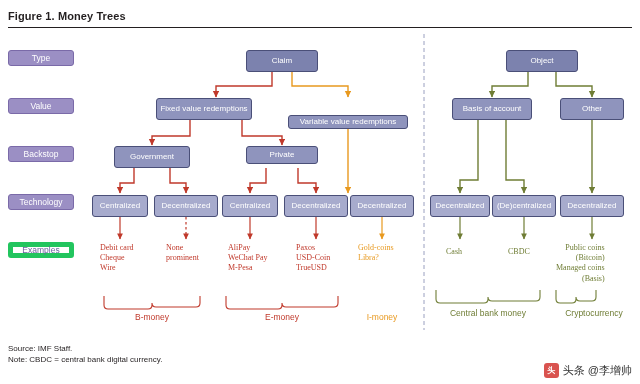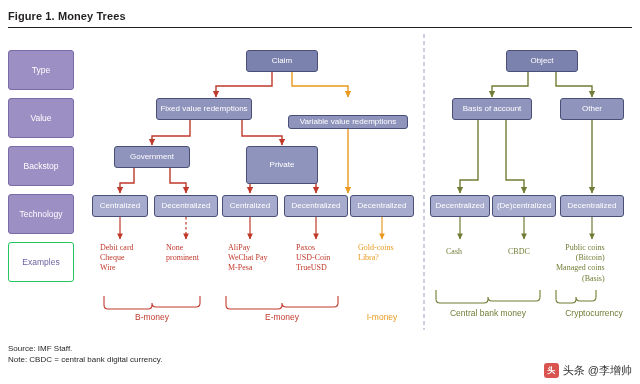--- a/index.html
+++ b/index.html
@@ -17,31 +17,31 @@
     font-size:11px;font-weight:bold;color:#231f20;
     letter-spacing:0.1px;
   }
   .rule{
     position:absolute;left:8px;top:27px;width:624px;height:1px;background:#231f20;
   }
 
   
   .rowlabel{
     position:absolute;
-    width:66px;height:40px;
+    width:66px;height:16px;
     border:1px solid #7a6aa8;
     border-radius:3px;
     font-size:8.5px;
     display:flex;align-items:center;justify-content:center;
     color:#ffffff;
     background:#9b8fc4;
     box-sizing:border-box;
   }
   .rowlabel.hollow{
-    background:#ffffff;color:#6b5fa0;border:1px solid #22c55e;
+    background:#ffffff;color:#6b5fa0;border:5px solid #22c55e;
   }
   .rowlabel.hollow.two{line-height:1.05;flex-direction:column;}
 
   
   .node{
     position:absolute;
     border:1px solid #4a4f78;
     border-radius:3px;
     background:#8f94bd;
     color:#ffffff;
@@ -163,21 +163,21 @@
   <div class="rowlabel" style="left:8px;top:146px;">Backstop</div>
   <div class="rowlabel" style="left:8px;top:194px;">Technology</div>
   <div class="rowlabel hollow" style="left:8px;top:242px;">Examples</div>
 
   <div class="node dark" style="left:246px;top:50px;width:72px;height:22px;">Claim</div>
 
   <div class="node" style="left:156px;top:98px;width:96px;height:22px;">Fixed value redemptions</div>
   <div class="node" style="left:288px;top:98px;width:120px;height:14px;margin-top:17px;">Variable value redemptions</div>
 
   <div class="node" style="left:114px;top:146px;width:76px;height:22px;">Government</div>
-  <div class="node" style="left:246px;top:146px;width:72px;height:38px;">Private</div>
+  <div class="node" style="left:246px;top:146px;width:72px;height:18px;">Private</div>
 
   <div class="node light" style="left:92px;top:195px;width:56px;height:22px;">Centralized</div>
   <div class="node light" style="left:154px;top:195px;width:64px;height:22px;">Decentralized</div>
   <div class="node light" style="left:222px;top:195px;width:56px;height:22px;">Centralized</div>
   <div class="node light" style="left:284px;top:195px;width:64px;height:22px;">Decentralized</div>
   <div class="node light" style="left:350px;top:195px;width:64px;height:22px;">Decentralized</div>
 
   <div class="textlist" style="left:100px;top:243px;">
     <div>Debit card</div>
     <div>Cheque</div>

